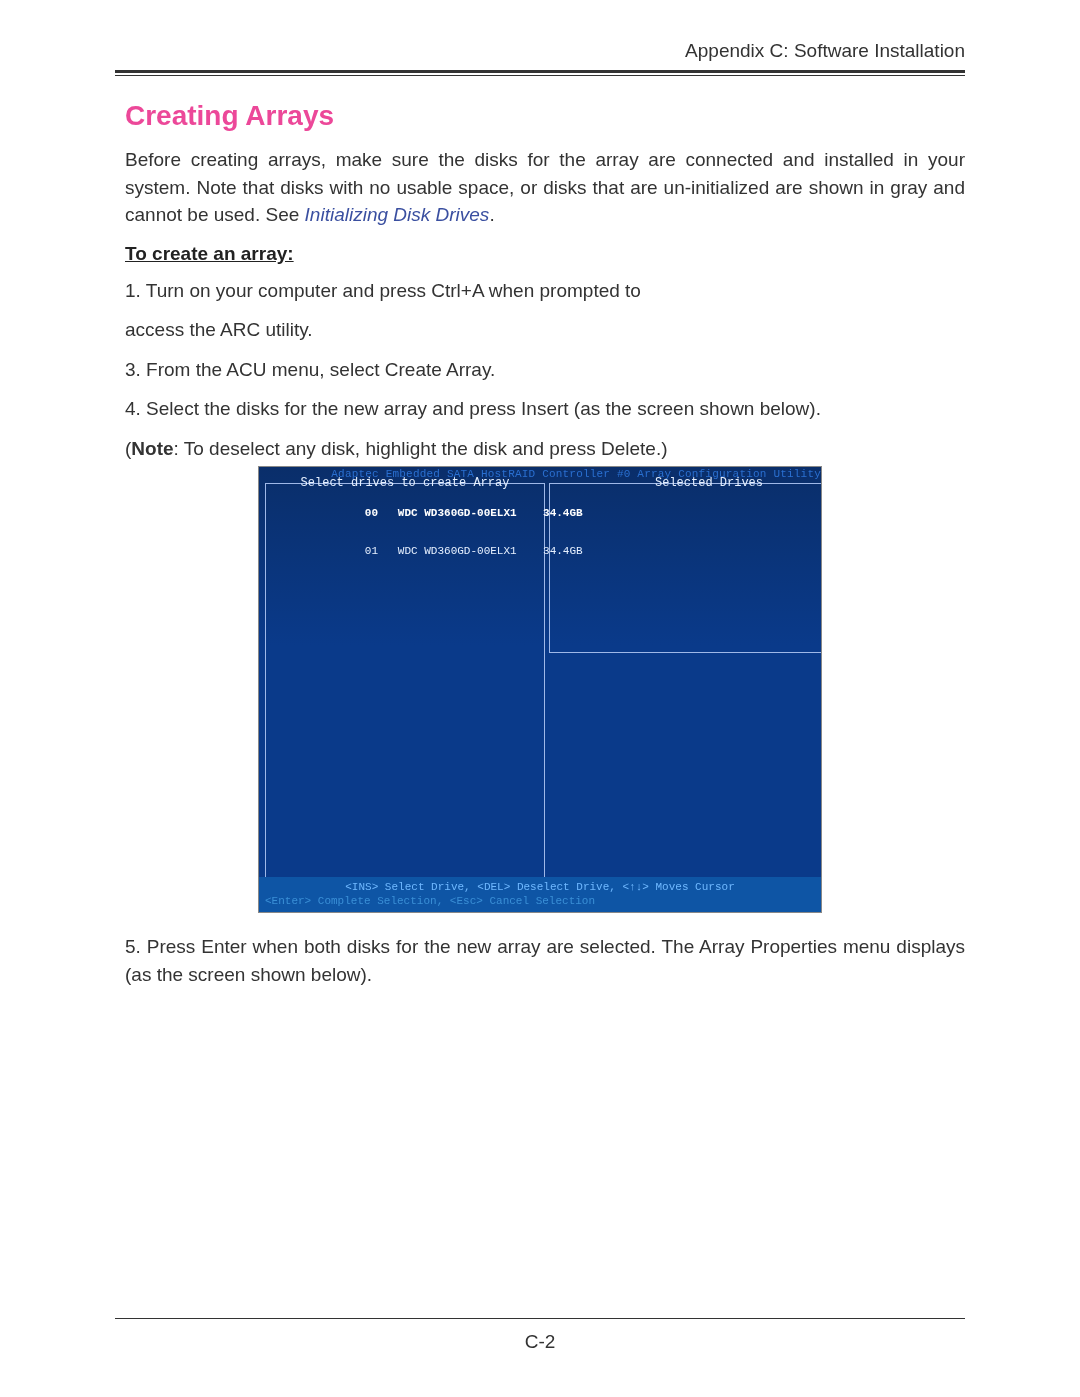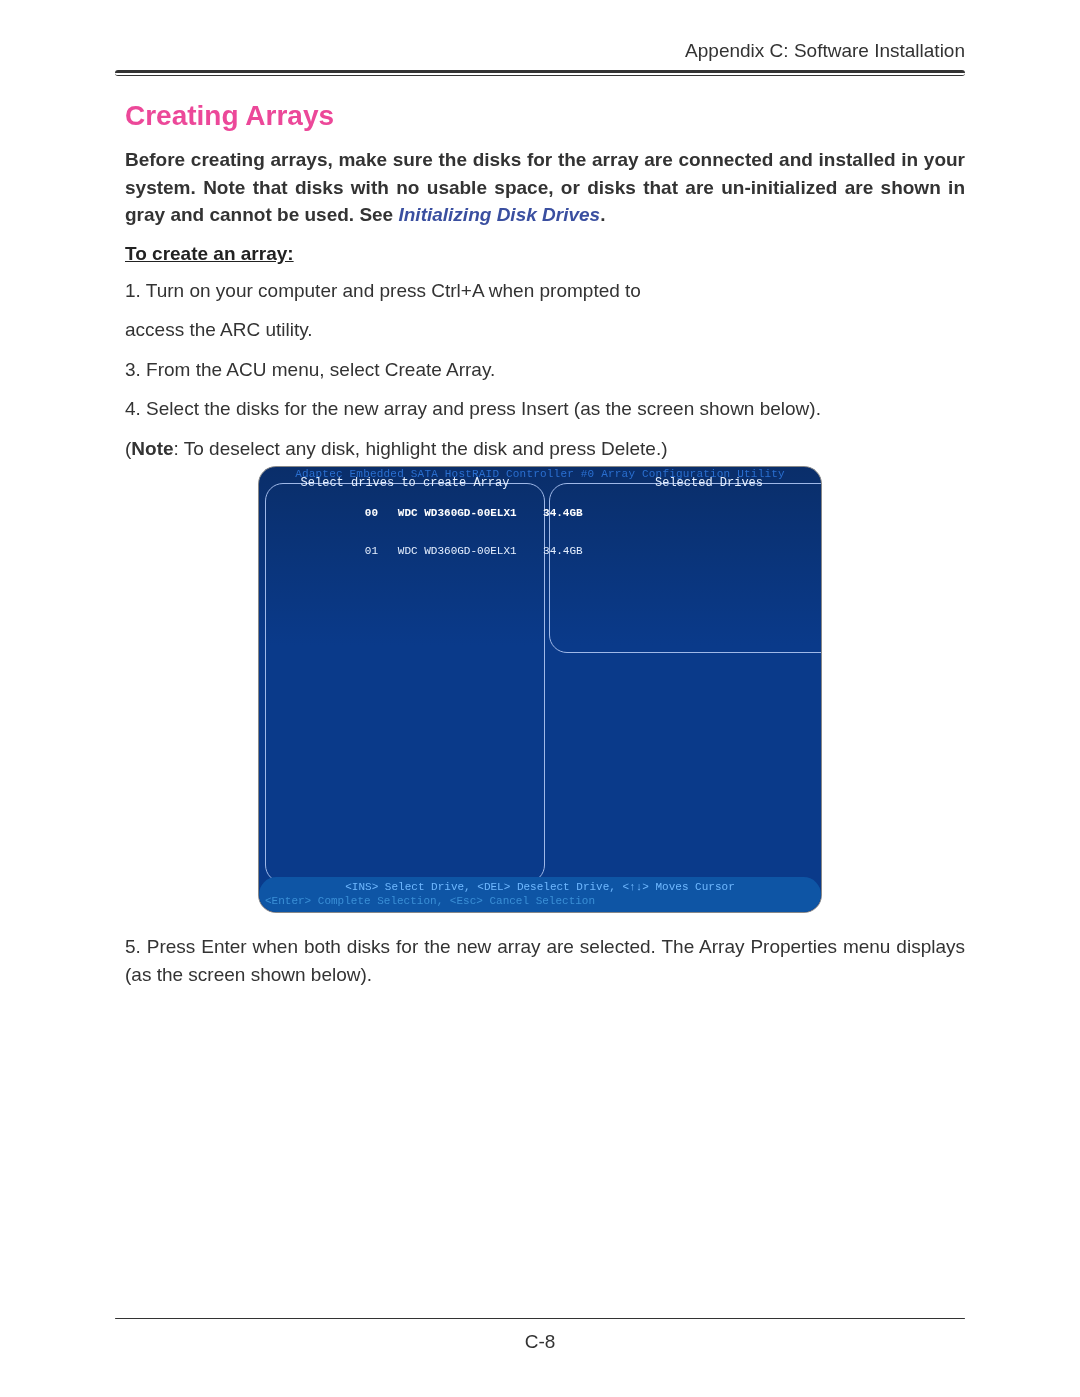--- a/index.html
+++ b/index.html
@@ -1,15 +1,15 @@
 <!DOCTYPE html>
 <html><head>
 <meta charset="utf-8">
 <style>
-  * { box-sizing: border-box; margin: 0; padding: 0; border-radius: 18px; }
+  * { box-sizing: border-box; margin: 0; padding: 0; }
   html, body { width: 1080px; height: 1397px; background: #fff; font-family: Arial, Helvetica, sans-serif; color: #222; }
   .page {
     position: relative;
     width: 1080px;
     height: 1397px;
     padding: 40px 115px 0 115px;
   }
   .header-line {
     text-align: right;
     font-size: 19px;
@@ -27,21 +27,20 @@
     font-size: 28px;
     margin: 0 0 14px 10px;
     color: #ec4899;
   }
   .para {
     font-size: 19px;
     line-height: 1.45;
     color: #333;
     margin: 0 0 14px 10px;
     text-align: justify;
-    font-weight: bold;
   }
   .para-step {
     font-size: 19px;
     line-height: 1.45;
     color: #333;
     margin: 12px 0 12px 10px;
     text-align: justify;
   }
   .link-text { color: #3a4fa0; font-style: italic; }
   .subhead {
@@ -61,21 +60,21 @@
     background: linear-gradient(180deg, #0a2e6a 0%, #0a3a8a 40%, #0a3a8a 100%);
     border: 1px solid #888;
     position: relative;
     font-family: "Courier New", monospace;
     color: #d0e2ff;
     overflow: hidden;
   }
   .bios-top-title {
     position: absolute;
     top: 1px; left: 0; right: 0;
-    text-align: center;
+    text-align: right;
     font-size: 11px;
     color: #2a6fd0;
     white-space: nowrap;
     letter-spacing: 0.2px;
   }
   .box-left {
     position: absolute;
     top: 16px; left: 6px;
     width: 280px; height: 400px;
     border: 1px solid #9fb8e8;
@@ -174,14 +173,14 @@
 
     <div class="bios-footer">
       <div class="l1">&lt;INS&gt; Select Drive, &lt;DEL&gt; Deselect Drive, &lt;↑↓&gt; Moves Cursor</div>
       <div class="l2">&lt;Enter&gt; Complete Selection, &lt;Esc&gt; Cancel Selection</div>
     </div>
   </div>
 
   <p class="para-step">5. Press Enter when both disks for the new array are selected. The Array Properties menu displays (as the screen shown below).</p>
 
   <div class="footer-rule"></div>
-  <div class="page-num">C-8</div>
+  <div class="page-num">C-2</div>
 </div>
 
 </body></html>

